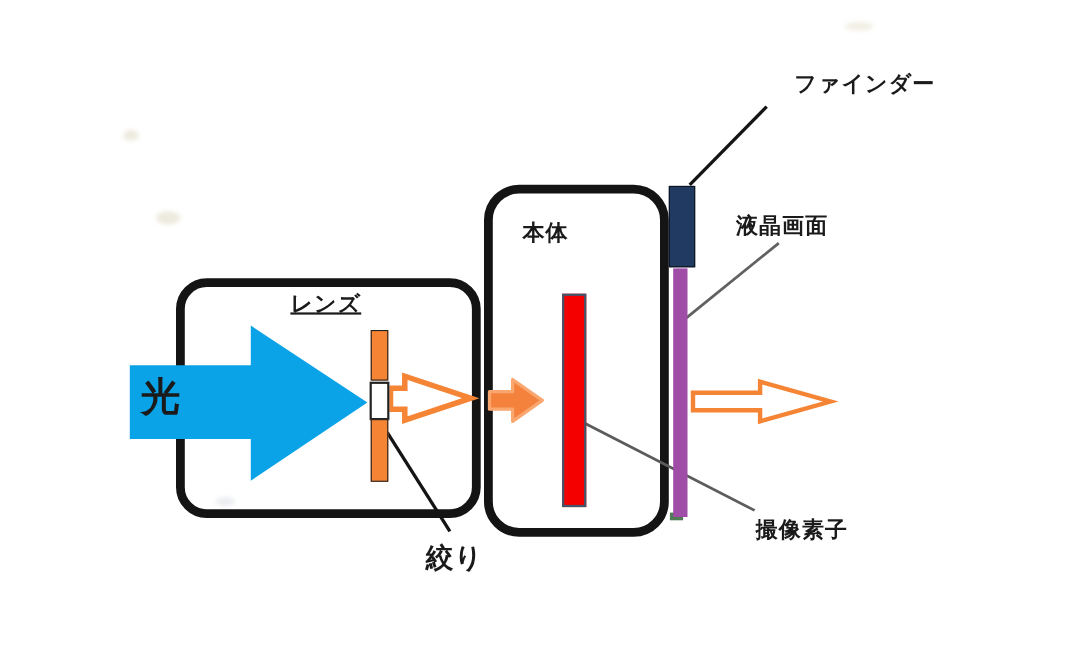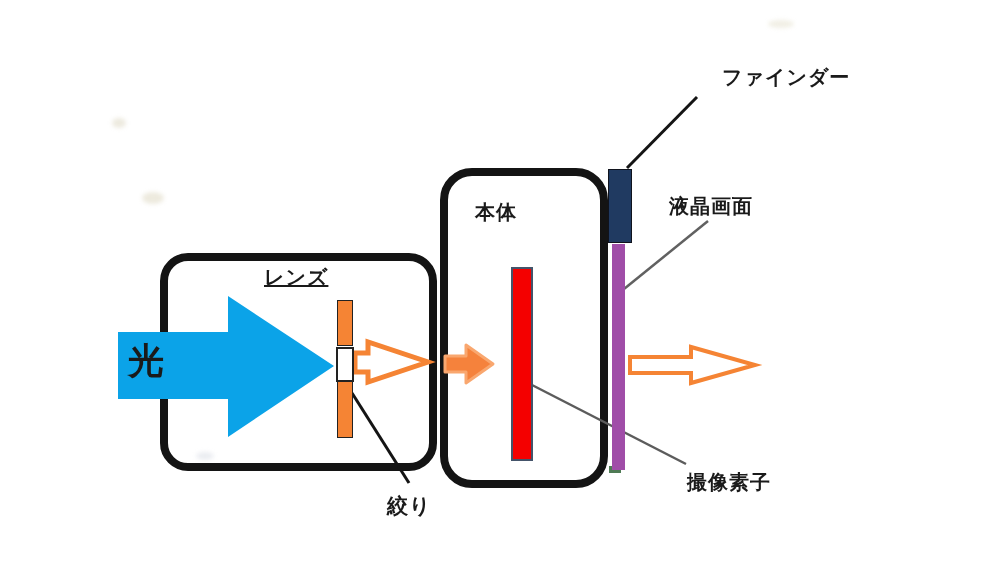--- a/index.html
+++ b/index.html
@@ -3,21 +3,21 @@
 <meta charset="utf-8">
 <style>
   html,body{margin:0;padding:0;background:#fff;}
   #canvas{
     position:relative;width:983px;height:588px;background:#ffffff;overflow:hidden;
     font-family:"Liberation Sans","DejaVu Sans",sans-serif;color:#1a1a1a;
   }
   .abs{position:absolute;}
   .label{position:absolute;font-weight:bold;color:#1a1a1a;white-space:nowrap;line-height:1.1;}
   .lbl-20{font-size:20px;letter-spacing:1px;}
-  .lbl-21{font-size:21px;letter-spacing:1px;text-align:right;}
+  .lbl-21{font-size:25px;letter-spacing:1px;text-align:right;}
   .lbl-light{font-size:36px;letter-spacing:0;}
   .outline-box{position:absolute;border:8px solid #141414;background:transparent;}
   #lens-box{left:160px;top:253px;width:261px;height:202px;border-radius:28px;z-index:2;}
   #body-box{left:440px;top:168px;width:152px;height:304px;border-radius:32px;z-index:2;}
   #svg-layer{position:absolute;left:0;top:0;z-index:3;}
   .bar{position:absolute;z-index:4;}
   #aperture-top{left:337px;top:300px;width:14px;height:44px;background:#F58434;border:1px solid #222;}
   #aperture-gap{left:336px;top:347px;width:14px;height:31px;background:#ffffff;border:2px solid #222;}
   #aperture-bottom{left:337px;top:381px;width:14px;height:55px;background:#F58434;border:1px solid #222;}
   #sensor-bar{left:511px;top:267px;width:18px;height:190px;background:#F40000;border:2px solid #44546A;}

